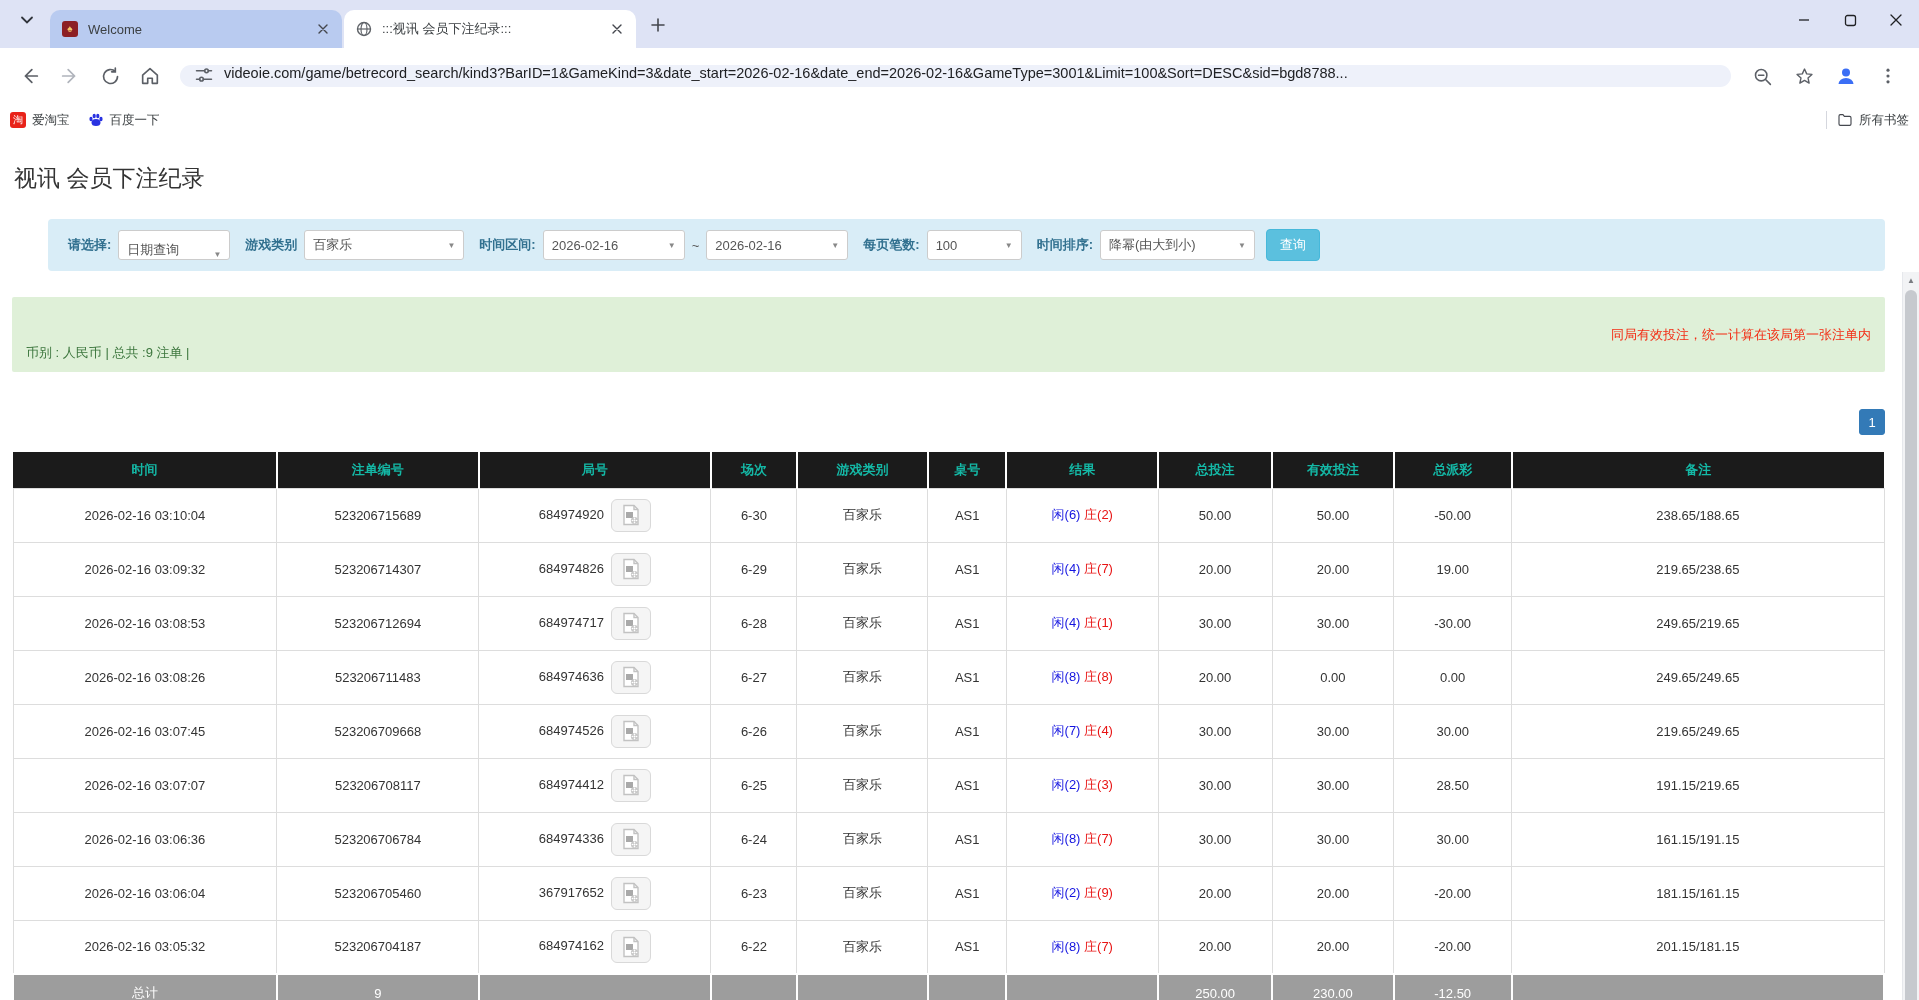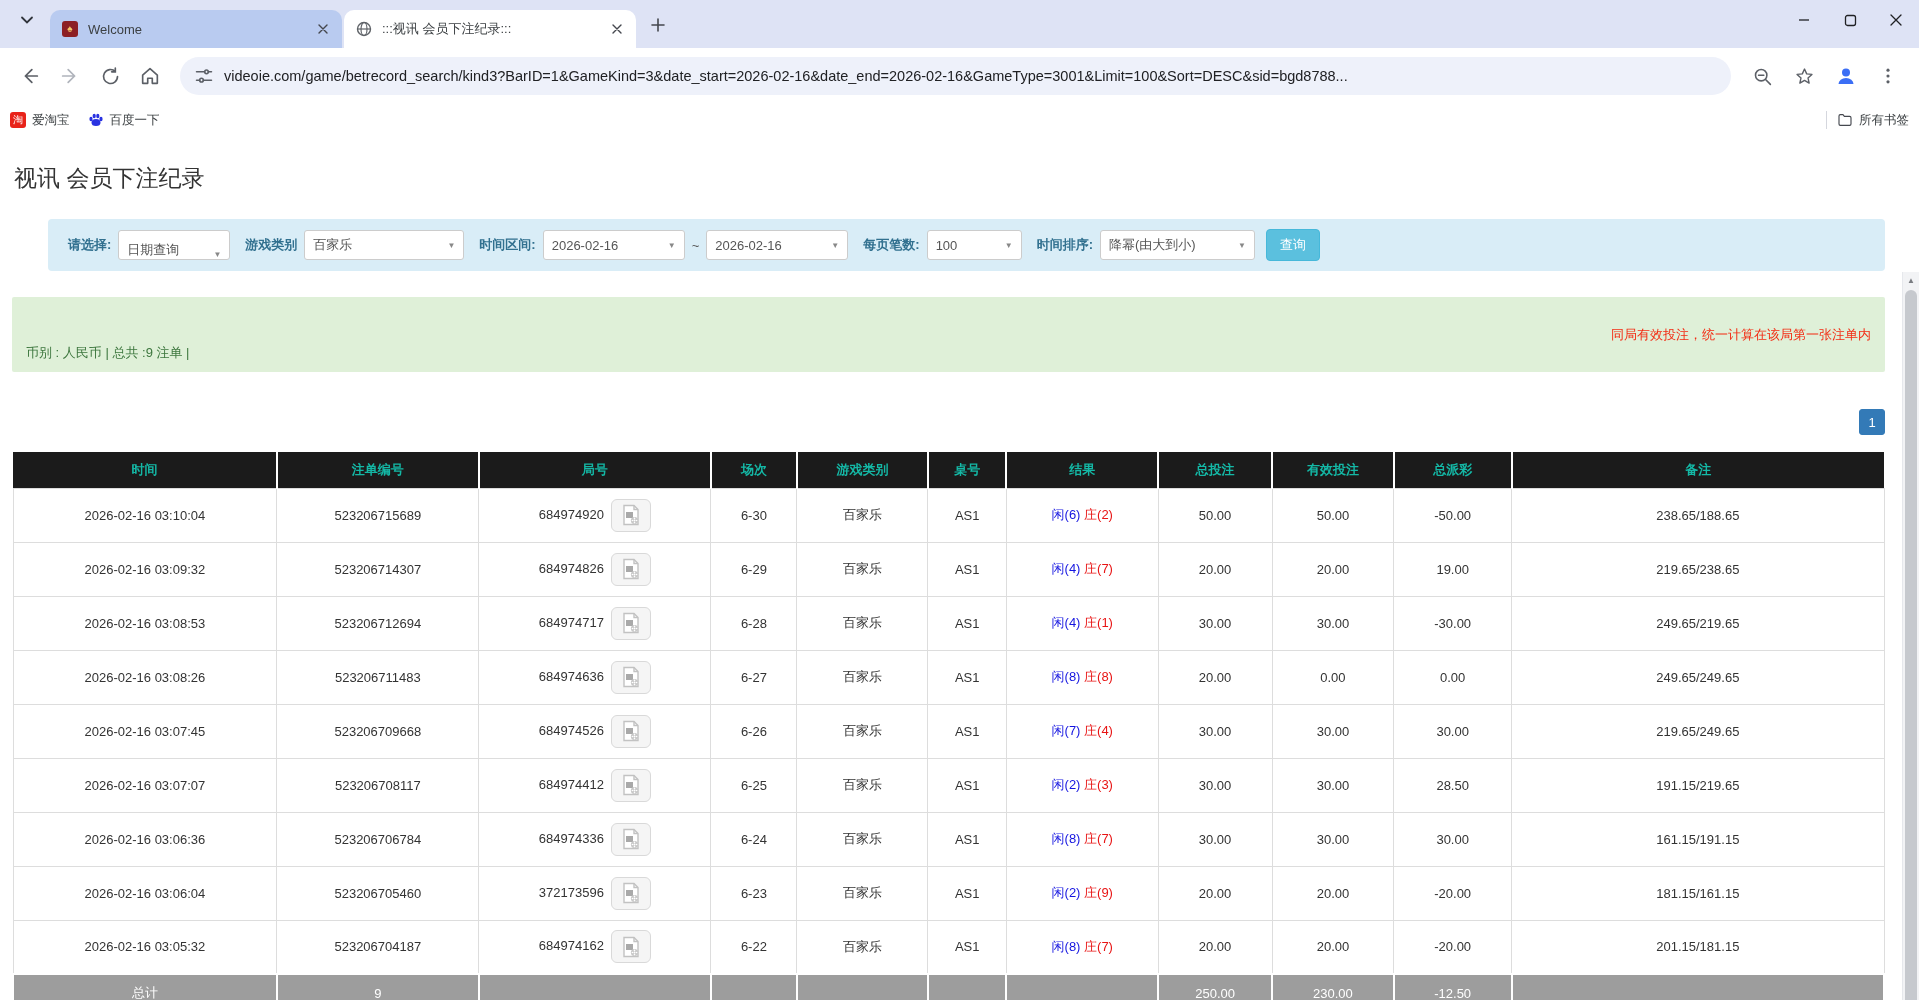--- a/index.html
+++ b/index.html
@@ -20,21 +20,21 @@
   .tab-close { width:18px; height:18px; border-radius:50%; display:flex; align-items:center; justify-content:center; color:#44474e; }
   .tab-close svg { width:10px; height:10px; }
   .newtab-btn { width:28px; height:28px; margin:0 0 9px 8px; display:flex; align-items:center; justify-content:center; color:#44474e; }
   .win-controls { position:absolute; right:0; top:0; height:40px; display:flex; align-items:center; }
   .win-btn { width:46px; height:40px; display:flex; align-items:center; justify-content:center; color:#202124; }
 
   
   .toolbar { height:56px; background:#ffffff; display:flex; align-items:center; padding:0 10px; }
   .nav-btn { width:34px; height:34px; margin:0 3px; display:flex; align-items:center; justify-content:center; color:#5b5f66; }
   .nav-btn.disabled { color:#b0b4bc; }
-  .omnibox { flex:1; height:38px; background:#eef1fa; border-radius:19px; margin:0 10px; display:flex; align-items:center; padding:0 14px; }
+  .omnibox { flex:1; height:22px; background:#eef1fa; border-radius:19px; margin:0 10px; display:flex; padding:0 14px; }
   .omni-icon { width:20px; height:20px; color:#5b5f66; margin-right:10px; flex:0 0 auto; }
   .omni-url { font-size:14.5px; color:#202124; white-space:nowrap; overflow:hidden; }
   .tool-right { display:flex; align-items:center; }
   .tool-right .nav-btn { margin:0 4px; }
   .avatar-ic { color:#3b6ef5; }
 
   
   .bookmarks { height:32px; background:#fff; display:flex; align-items:center; padding:0 10px; font-size:12.5px; color:#3c4043; }
   .bm-item { display:flex; align-items:center; margin-right:18px; cursor:pointer; }
   .bm-ic { width:16px; height:16px; margin-right:6px; border-radius:3px; flex:0 0 auto; }
@@ -473,21 +473,21 @@
             <td>AS1</td>
             <td><span class="res-player">闲(8)</span><span class="res-banker"> 庄(7)</span></td>
             <td class="blue">30.00</td>
             <td>30.00</td>
             <td>30.00</td>
             <td>161.15/191.15</td>
           </tr>
           <tr>
             <td>2026-02-16 03:06:04</td>
             <td>523206705460</td>
-            <td><span>372173596</span><span class="vid-btn">
+            <td><span>367917652</span><span class="vid-btn">
                 <svg width="20" height="22" viewBox="0 0 20 22">
                   <path d="M3 1.5 h10 l4 4 V20.5 H3 Z" fill="#fff" stroke="#c2c2c2" stroke-width="1.4"></path>
                   <path d="M13 1.5 v4 h4" fill="none" stroke="#c2c2c2" stroke-width="1.4"></path>
                   <rect x="5" y="8" width="7" height="6" fill="#a9a9a9"></rect>
                   <circle cx="13.5" cy="16.5" r="3.6" fill="#c7c7c7"></circle>
                   <circle cx="13.5" cy="16.5" r="1" fill="#fff"></circle>
                   <circle cx="13.5" cy="14.4" r="0.8" fill="#fff"></circle>
                   <circle cx="13.5" cy="18.6" r="0.8" fill="#fff"></circle>
                   <circle cx="11.4" cy="16.5" r="0.8" fill="#fff"></circle>
                   <circle cx="15.6" cy="16.5" r="0.8" fill="#fff"></circle>

